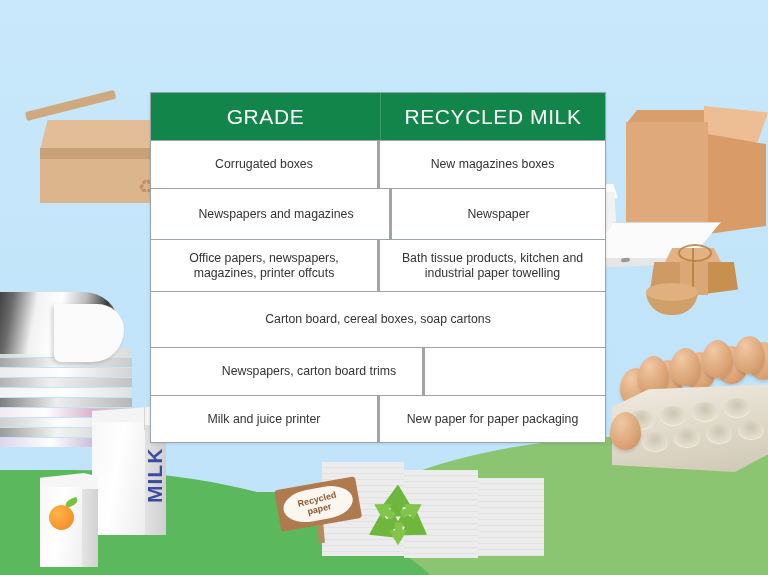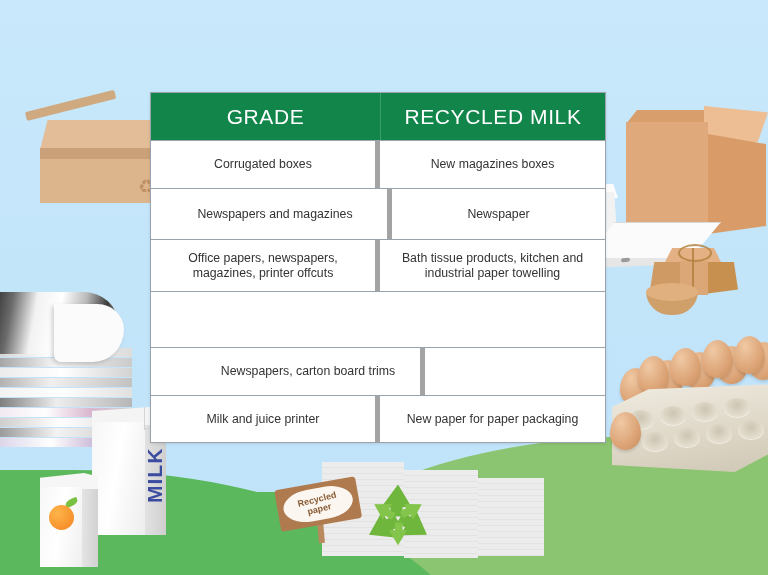--- a/index.html
+++ b/index.html
@@ -179,21 +179,21 @@
        background:#ffffff;border:1px solid #9aa3ab;box-sizing:border-box;
        box-shadow:0 1px 3px rgba(0,0,0,.10);}
   .thead{display:flex;height:47px;background:#11854a;}
   .thead .th{flex:0 0 229px;display:flex;align-items:center;justify-content:center;
        color:#ffffff;font-size:21px;letter-spacing:.6px;}
   .thead .th:first-child{flex:0 0 229px;border-right:1px solid #3c9b6a;}
   .thead .th:last-child{flex:1;}
   .trow{display:flex;border-top:1px solid #9aa3ab;box-sizing:border-box;}
   .trow .td{display:flex;align-items:center;justify-content:center;text-align:center;
        color:#333333;font-size:12.3px;line-height:14.6px;padding:4px 8px;box-sizing:border-box;}
-  .trow .td.c1{flex:0 0 229px;border-right:5px solid #a3a3a3;}
+  .trow .td.c1{flex:0 0 229px;border-right:3px solid #a3a3a3;}
   .trow .td.c2{flex:1;}
   .r1{height:48px;} .r2{height:51px;padding-left:12px;} .r3{height:52px;}
   .r4{height:56px;} .r5{height:48px;padding-left:45px;} .r6{height:48px;}
 </style>
 </head>
 <body>
 
 <div id="stage">
 
   <div class="sky"></div>
@@ -345,20 +345,21 @@
       <div class="td c1">Newspapers and magazines</div>
       <div class="td c2">Newspaper</div>
     </div>
 
     <div class="trow r3">
       <div class="td c1">Office papers, newspapers, magazines, printer offcuts</div>
       <div class="td c2">Bath tissue products, kitchen and industrial paper towelling</div>
     </div>
 
     <div class="trow r4">
+      <div class="td c2">Carton board, cereal boxes, soap cartons</div>
     </div>
 
     <div class="trow r5">
       <div class="td c1">Newspapers, carton board trims</div>
     </div>
 
     <div class="trow r6">
       <div class="td c1">Milk and juice printer</div>
       <div class="td c2">New paper for paper packaging</div>
     </div>

